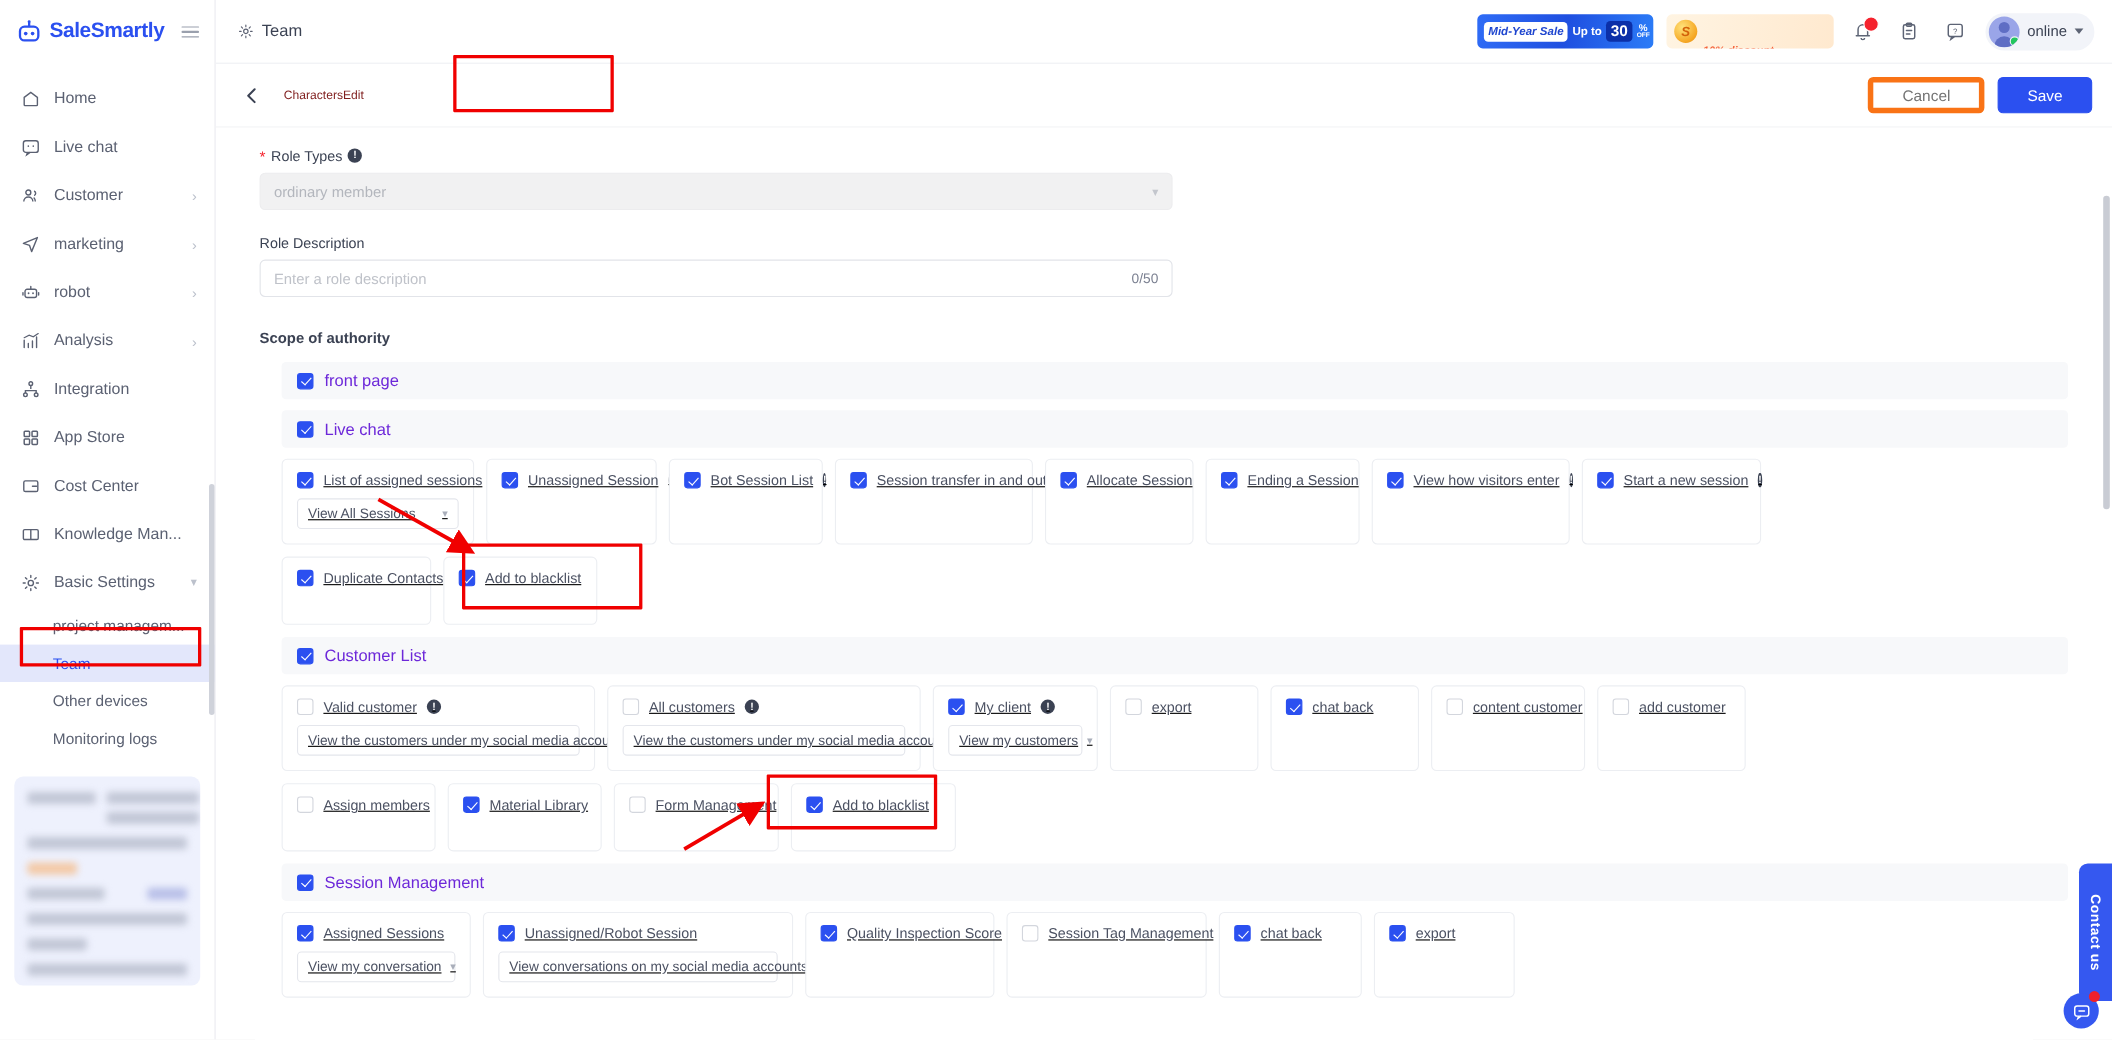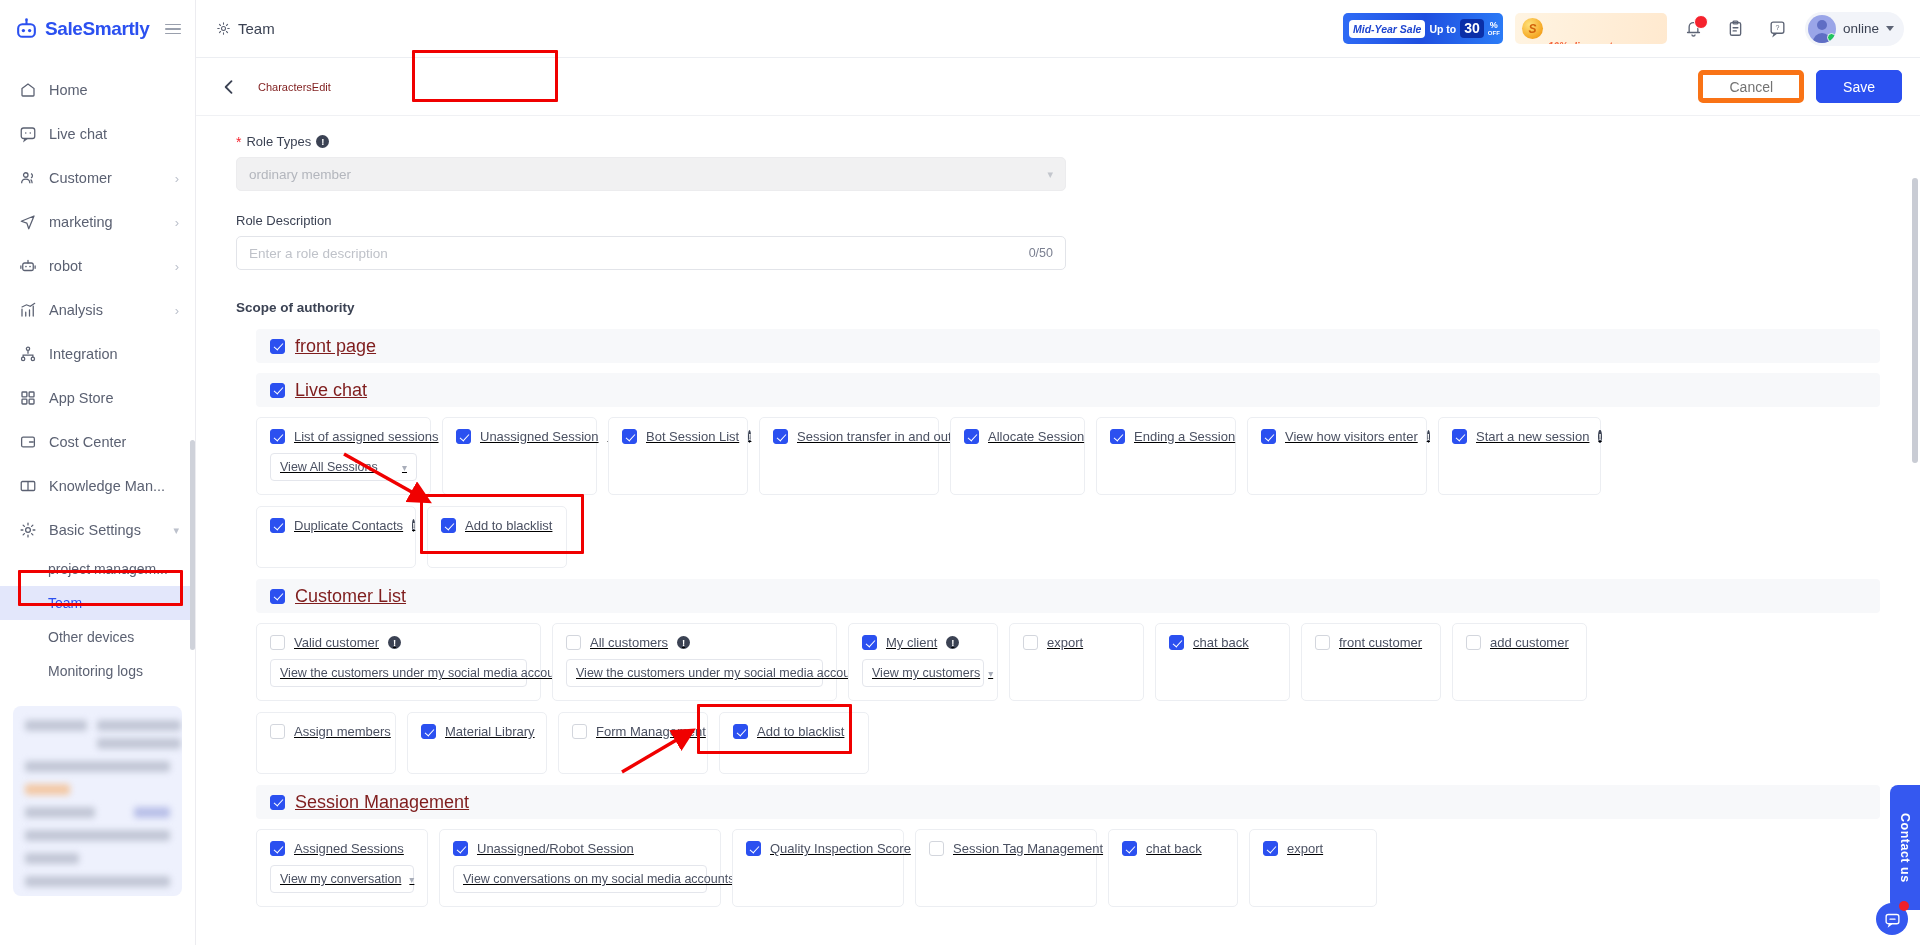--- a/index.html
+++ b/index.html
@@ -177,21 +177,21 @@
   .input-box .count { margin-left: auto; font-size: 12.5px; color: #7b8091; }
   .mt22 { margin-top: 22px; }
 
   .scope-title { font-size: 13.5px; font-weight: bold; color: #3b4253; margin: 30px 0 14px 0; }
 
   .group-head {
     background: #f7f8fa; border-radius: 4px; height: 34px;
     display: flex; align-items: center; gap: 10px; padding: 0 14px;
     margin: 0 0 10px 20px; width: calc(100% - 20px);
   }
-  .group-head .gl { font-size: 18px; color: #7f1d1d; text-decoration: underline; }
+  .group-head .gl { font-size: 15px; color: #6d28d9; }
 
   .cards-row { display: flex; gap: 11px; margin: 0 0 11px 20px; flex-wrap: nowrap; }
   .perm-card {
     border: 1px solid #eceef2; border-radius: 5px; background: #fff;
     padding: 11px 13px 13px 13px; min-height: 58px; display: flex;
     flex-direction: column; gap: 9px; position: relative; text-decoration: underline;
   }
   .perm-card.tall { min-height: 62px; }
   .perm-top { display: flex; align-items: center; gap: 9px; white-space: nowrap; }
   .perm-lbl { font-size: 13px; color: #4b5162; }
@@ -593,21 +593,21 @@
           <div class="perm-card" style="width:163px">
             <div class="perm-top">
                 <span class="cb on"></span>
                 <span class="perm-lbl">Start a new session</span>
                 <span class="info-ico">!</span>
               </div>
           </div>
         </div>
 
         <div class="cards-row" style="position:relative">
-          <div class="perm-card tall" style="width:160px">
+          <div class="perm-card tall" style="width:136px">
             <div class="perm-top">
                 <span class="cb on"></span>
                 <span class="perm-lbl">Duplicate Contacts</span>
                 <span class="info-ico">!</span>
               </div>
           </div>
           <div class="perm-card tall" style="width:140px">
             <div class="perm-top">
                 <span class="cb on"></span>
                 <span class="perm-lbl">Add to blacklist</span>
@@ -671,21 +671,21 @@
           </div>
           <div class="perm-card tall" style="width:135px">
             <div class="perm-top">
                 <span class="cb on"></span>
                 <span class="perm-lbl">chat back</span>
               </div>
           </div>
           <div class="perm-card tall" style="width:140px">
             <div class="perm-top">
                 <span class="cb off"></span>
-                <span class="perm-lbl">front customer</span>
+                <span class="perm-lbl">content customer</span>
               </div>
           </div>
           <div class="perm-card tall" style="width:135px">
             <div class="perm-top">
                 <span class="cb off"></span>
                 <span class="perm-lbl">add customer</span>
               </div>
           </div>
         </div>
 

